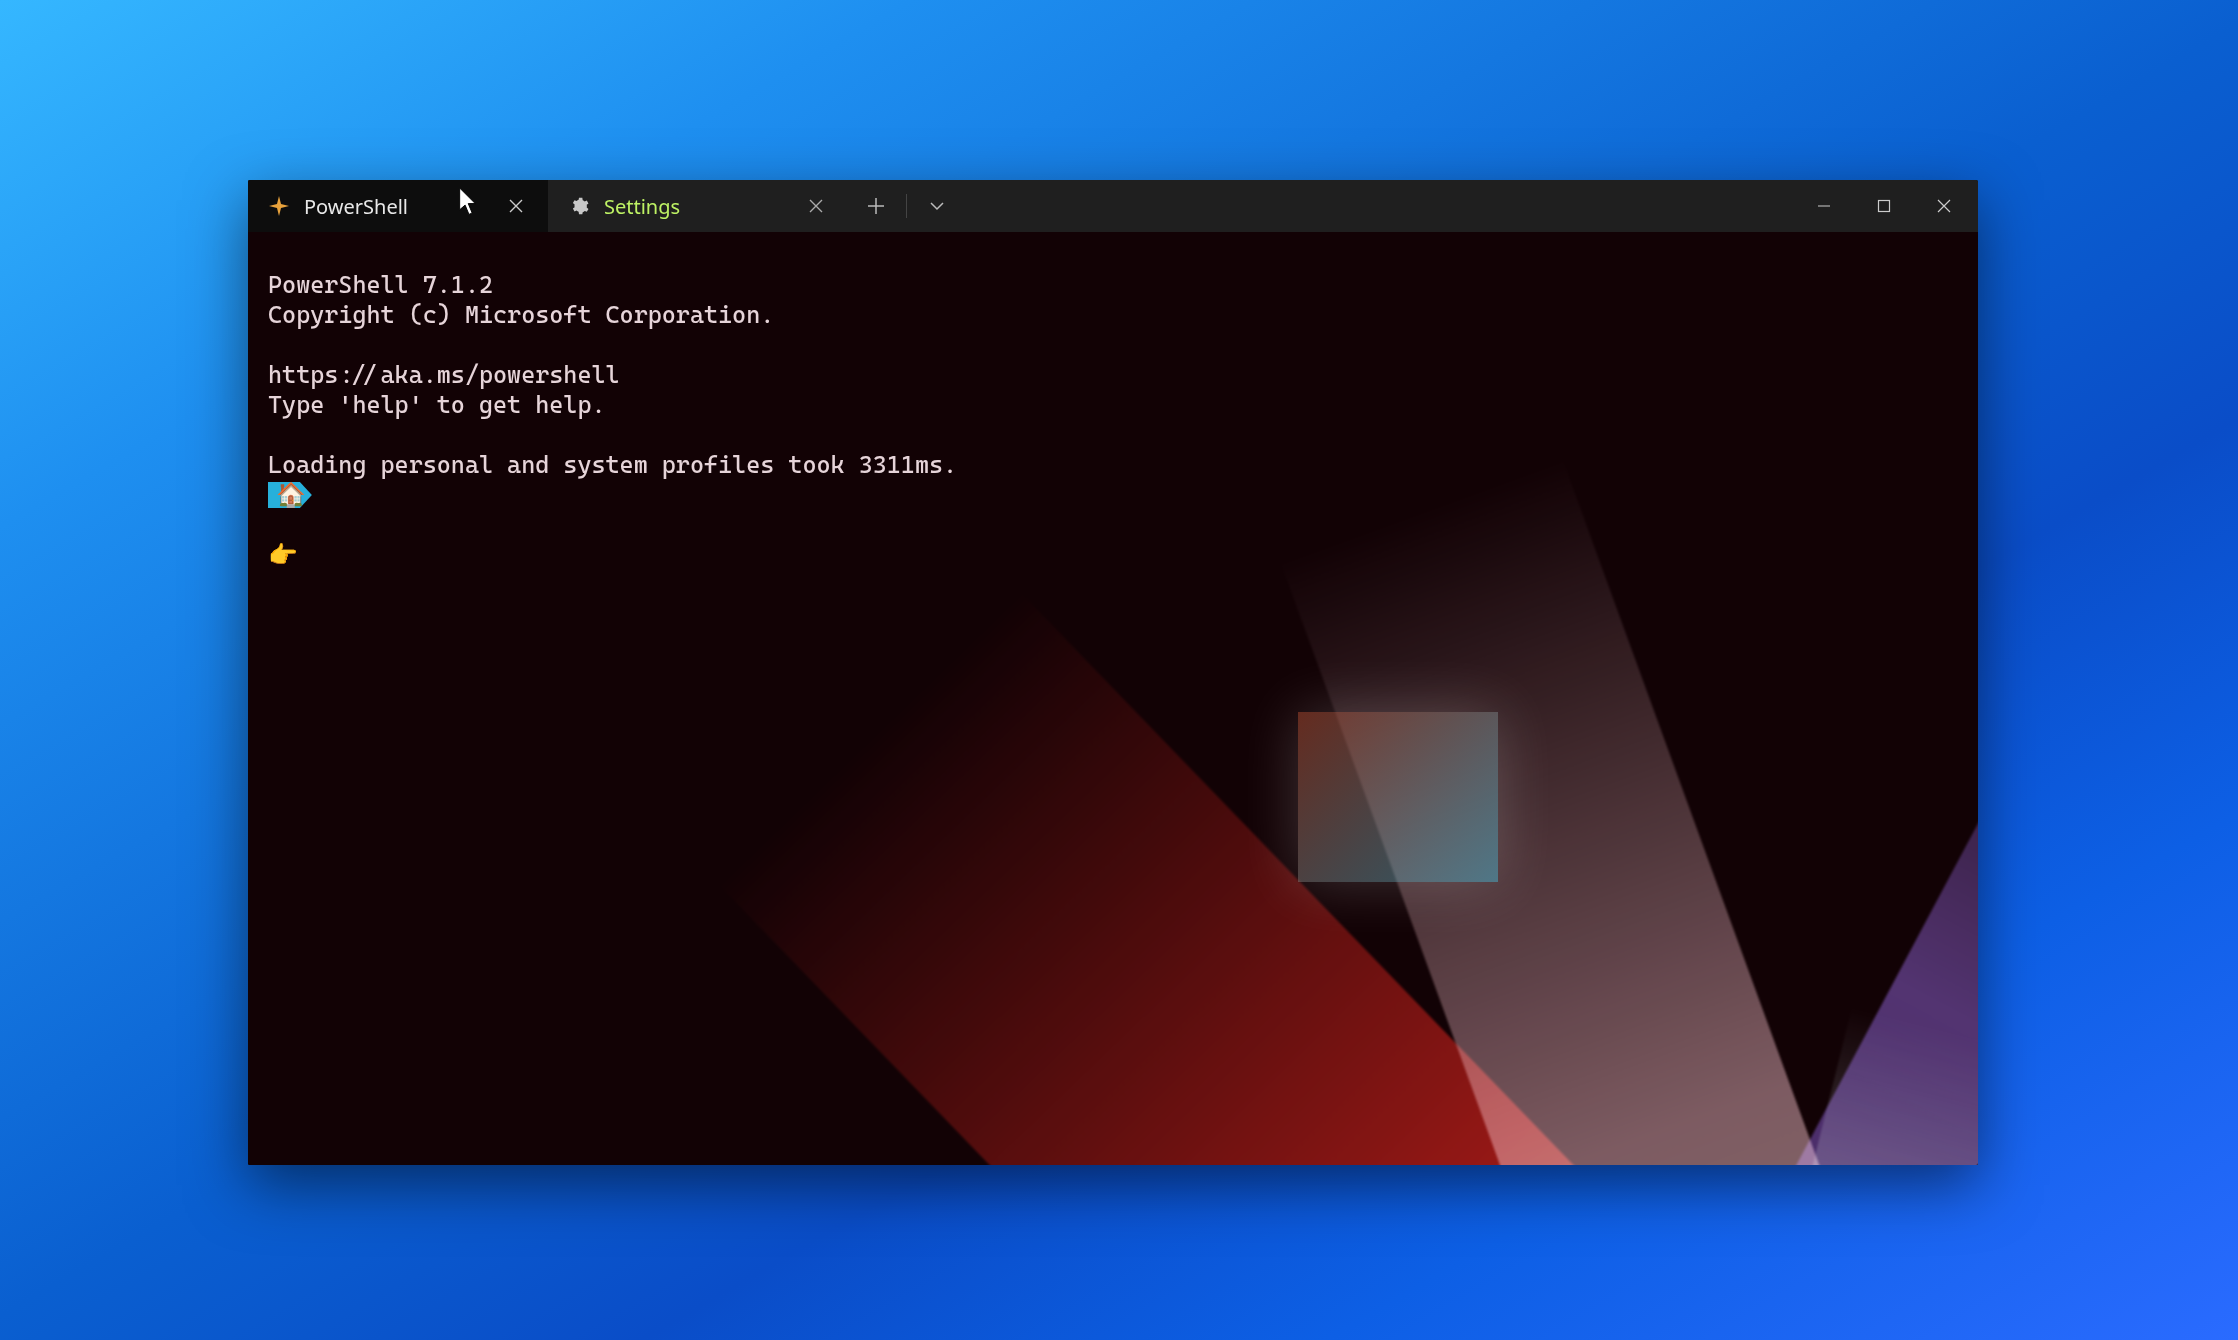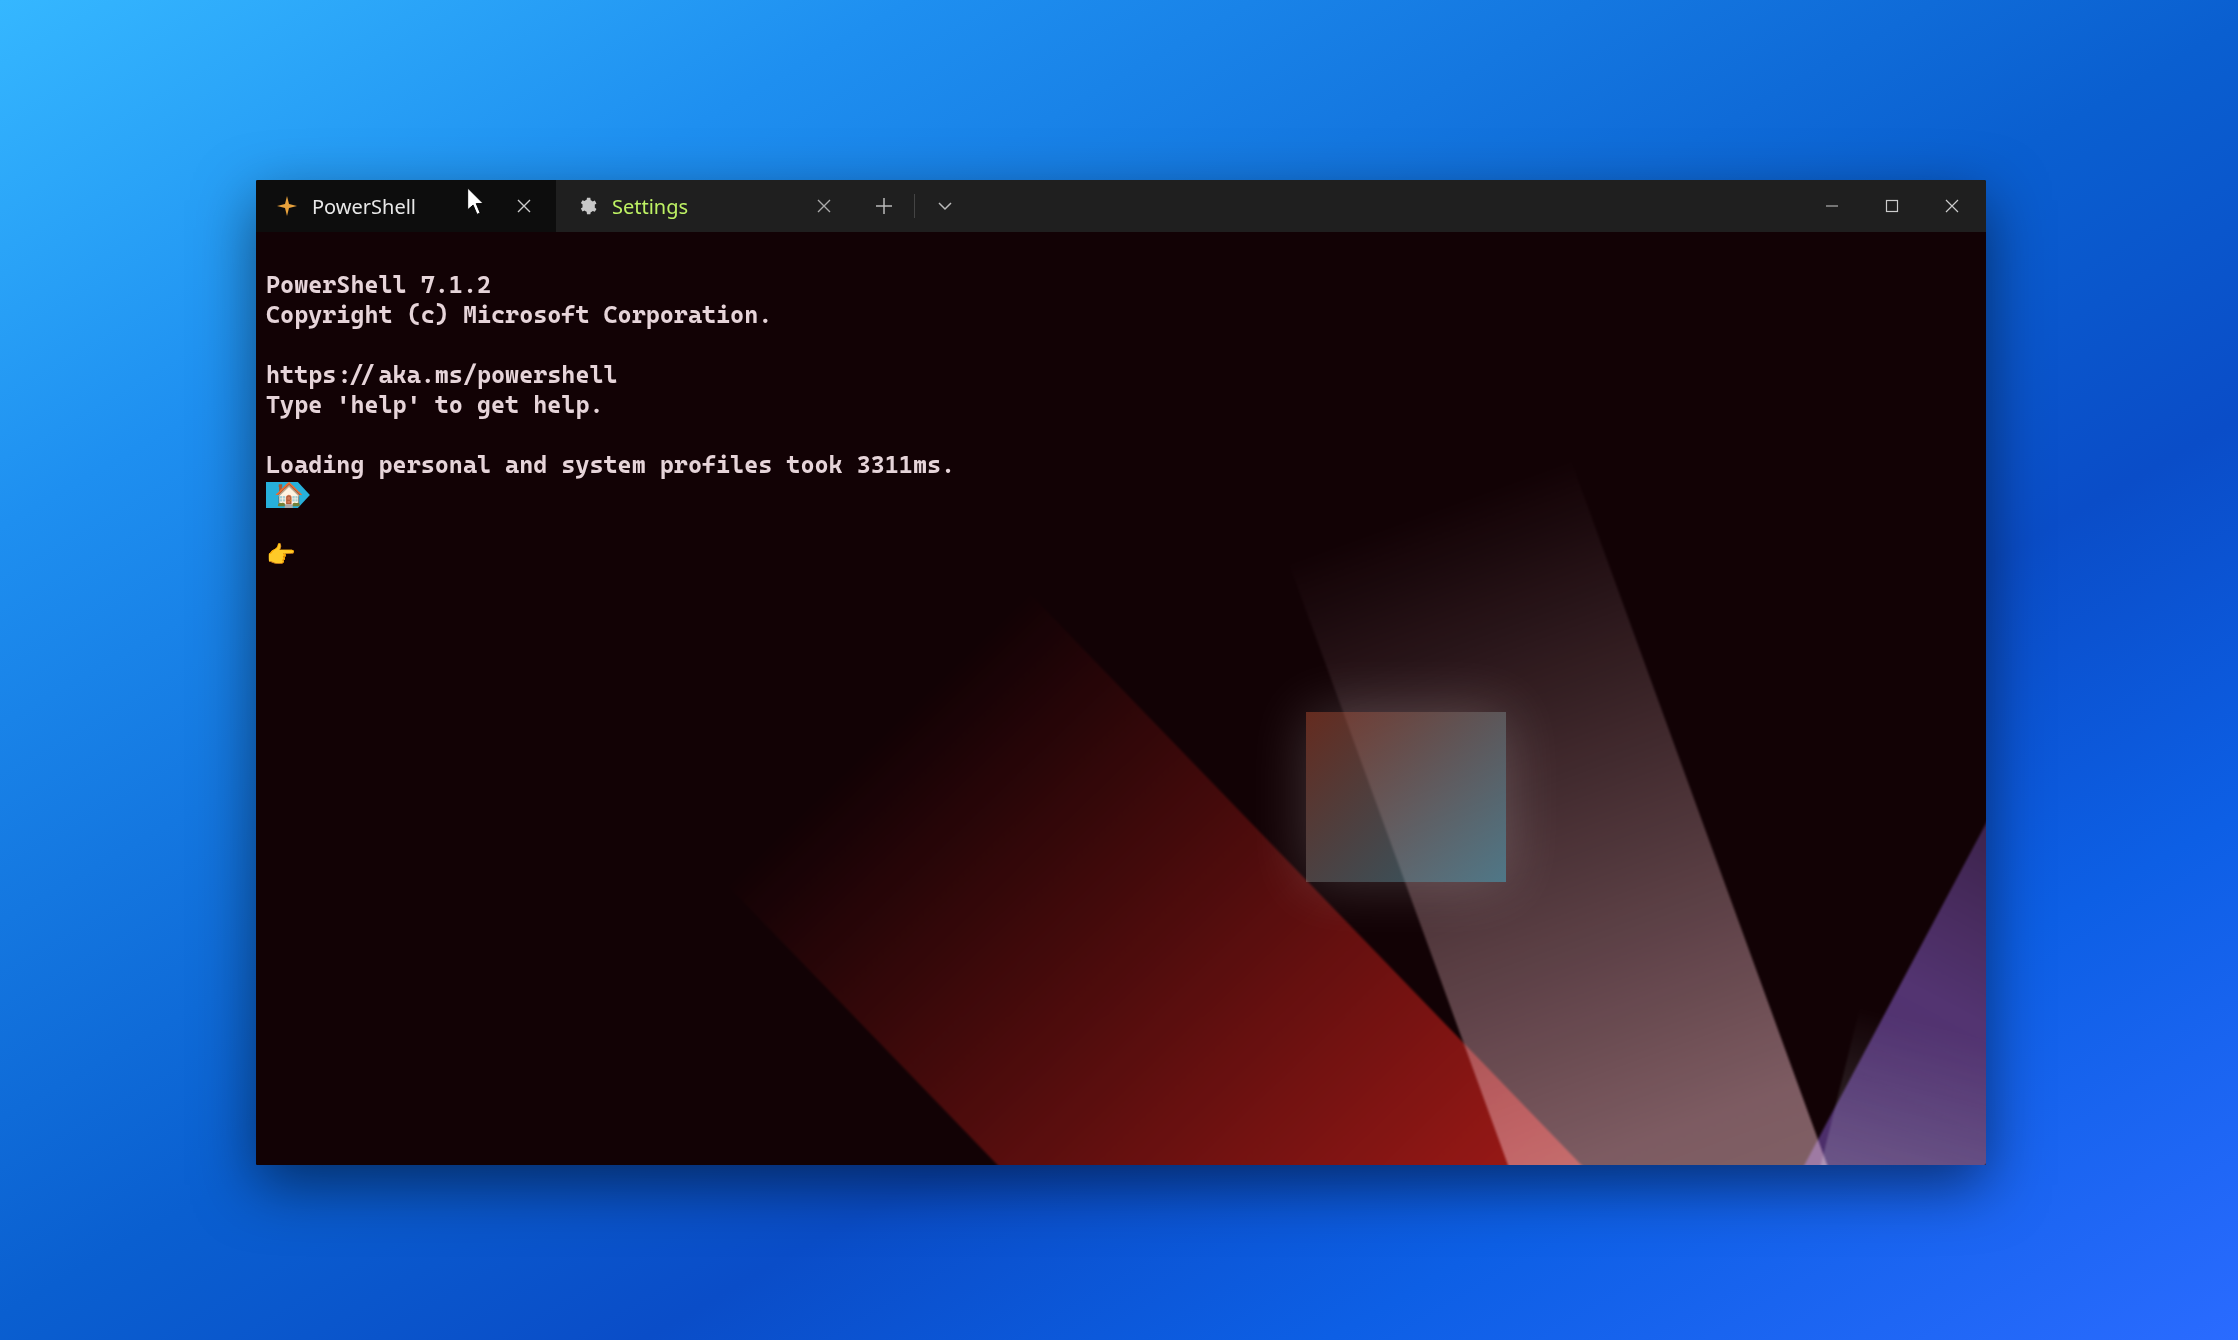--- a/index.html
+++ b/index.html
@@ -17,21 +17,21 @@
       linear-gradient(150deg,
         #35b7ff 0%,
         #1e8ff0 20%,
         #0a5fd0 50%,
         #0a4dc8 65%,
         #0d5fe5 80%,
         #2a6bff 100%);
   }
   .window {
     position: absolute;
-    left: 256px;
+    left: 248px;
     top: 180px;
     width: 1730px;
     height: 985px;
     background: #0d0d0d;
     border-radius: 2px;
     overflow: hidden;
     box-shadow: 0 20px 60px rgba(0,0,0,0.5);
     display: flex;
     flex-direction: column;
   }
@@ -119,27 +119,26 @@
     position: absolute;
     width: 200px; height: 170px;
     left: 1050px; top: 480px;
     background: linear-gradient(135deg,
       rgba(255,120,80,0.35),
       rgba(80,200,230,0.45));
     box-shadow: 0 0 60px rgba(255,255,255,0.2);
   }
   .termtext {
     position: relative;
-    padding: 8px 10px;
+    padding: 8px 20px;
     font-family: "Cascadia Code", Consolas, "Courier New", monospace;
     font-size: 24px;
     line-height: 30px;
     color: #e6d4d9;
     white-space: pre;
-    font-weight: bold;
   }
   .prompt-row { display: flex; align-items: center; gap: 0; height: 30px; }
   .prompt-seg {
     display: inline-flex; align-items: center;
     height: 26px;
     background: #27b0db;
     padding: 0 6px 0 8px;
     color: #fff;
     clip-path: polygon(0 0, calc(100% - 12px) 0, 100% 50%, calc(100% - 12px) 100%, 0 100%);
   }

